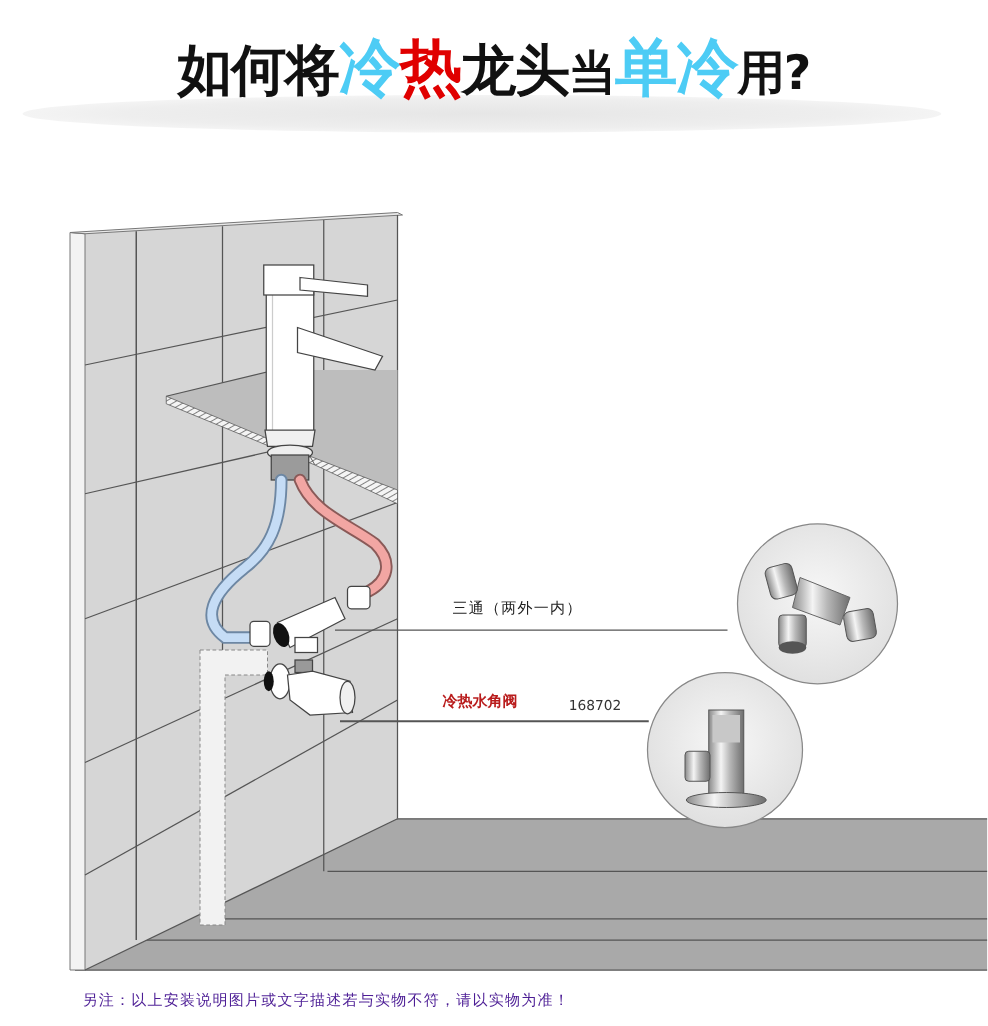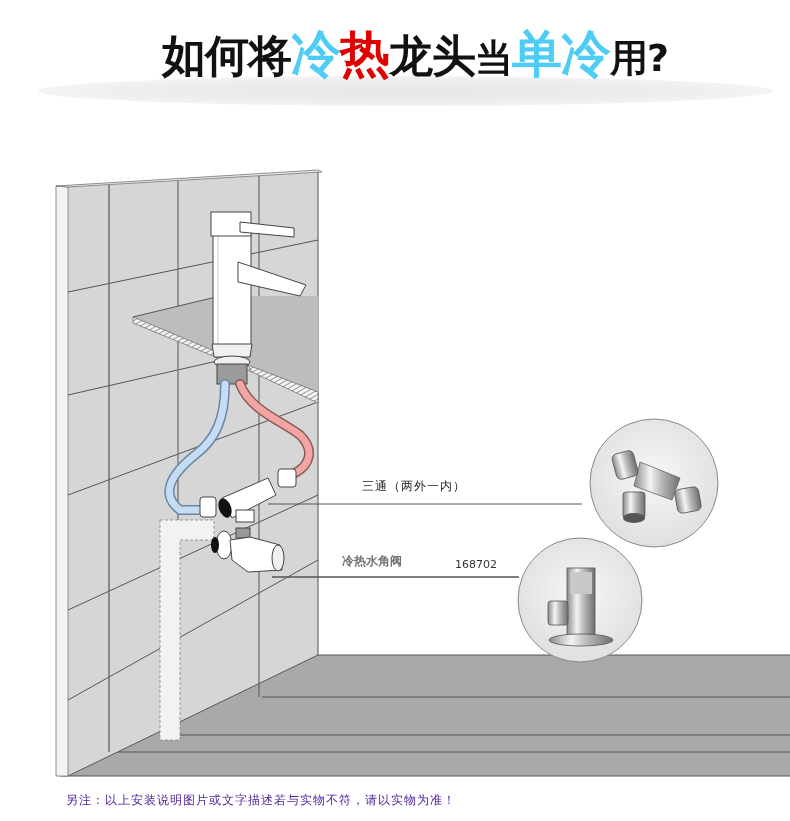--- a/index.html
+++ b/index.html
@@ -1,18 +1,18 @@
 <!DOCTYPE html>
 <html><head>
 <meta charset="utf-8">
 <style>
   html, body { margin: 0; padding: 0; background: #ffffff; }
   body { width: 790px; height: 821px; position: relative; overflow: hidden; font-family: "DejaVu Sans", "Liberation Sans", sans-serif; }
 
-  .title-wrap { position: absolute; left: 0; top: 0; width: 658px; height: 130px; margin-left: 20px; }
+  .title-wrap { position: absolute; left: 0; top: 0; width: 658px; height: 130px; }
   .title-shadow {
     position: absolute; left: 18px; top: 76px; width: 735px; height: 30px; border-radius: 50%;
     background: radial-gradient(ellipse at center, #e6e6e6 0%, #eeeeee 55%, rgba(255,255,255,0) 100%);
   }
   .title {
     position: absolute; left: 0; top: 24px; width: 790px; text-align: center;
     font-size: 44px; font-weight: bold; letter-spacing: -1px; line-height: 60px;
     font-family: "DejaVu Sans", "Liberation Sans", sans-serif;
   }
   .title span { display: inline-block; }
@@ -21,21 +21,21 @@
   .t-red { color: #e00000; font-size: 50px; }
   .t-small { font-size: 38px; }
 
   .scene { position: absolute; left: 0; top: 0; width: 790px; height: 821px; }
 
   .label {
     position: absolute; font-size: 12px; color: #222; white-space: nowrap;
     font-family: "DejaVu Sans", "Liberation Sans", sans-serif;
   }
   .label-tee { left: 362px; top: 478px; letter-spacing: 1px; }
-  .label-valve { left: 342px; top: 553px; font-weight: bold; color: #737373; text-align: right; }
+  .label-valve { left: 354px; top: 553px; font-weight: bold; color: #b91c1c; text-align: right; }
   .label-valve-code { position: absolute; left: 455px; top: 558px; font-size: 11px; color: #333; }
 
   .footer {
     position: absolute; left: 66px; top: 792px; font-size: 12px; color: #4c1d95; letter-spacing: 1px;
     font-family: "DejaVu Serif", "Liberation Serif", serif;
   }
 </style>
 </head>
 <body>
 

